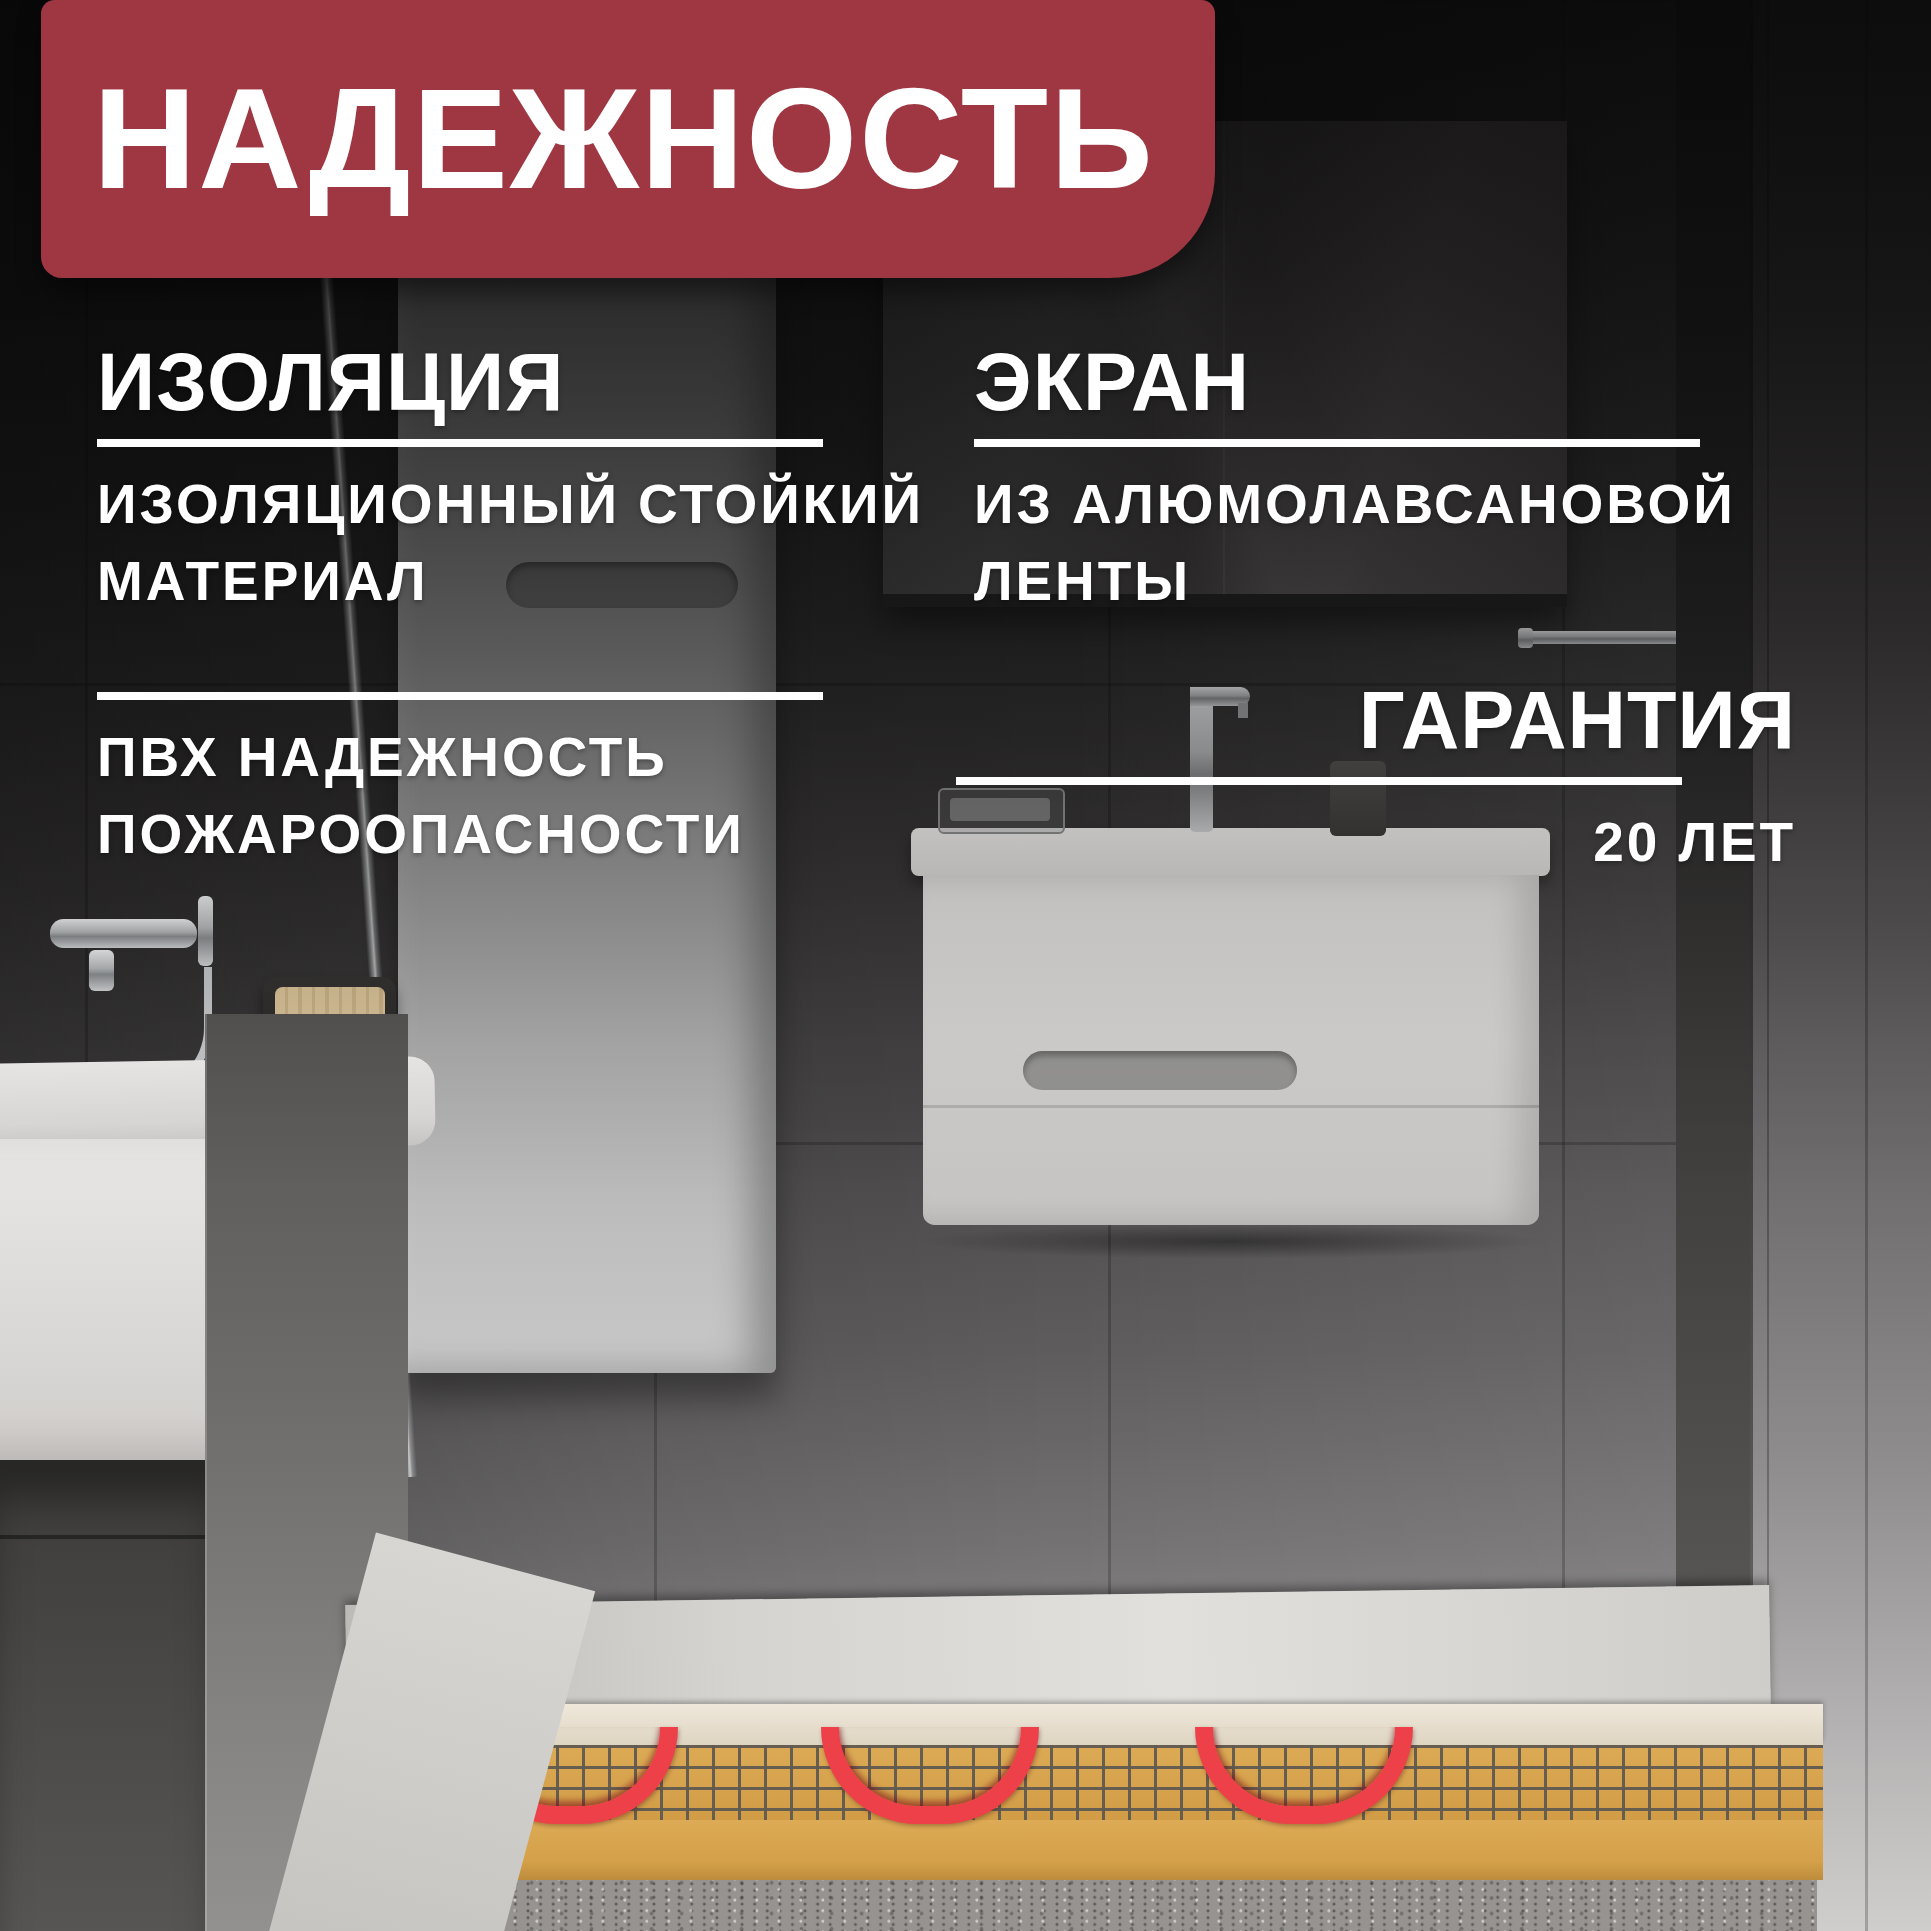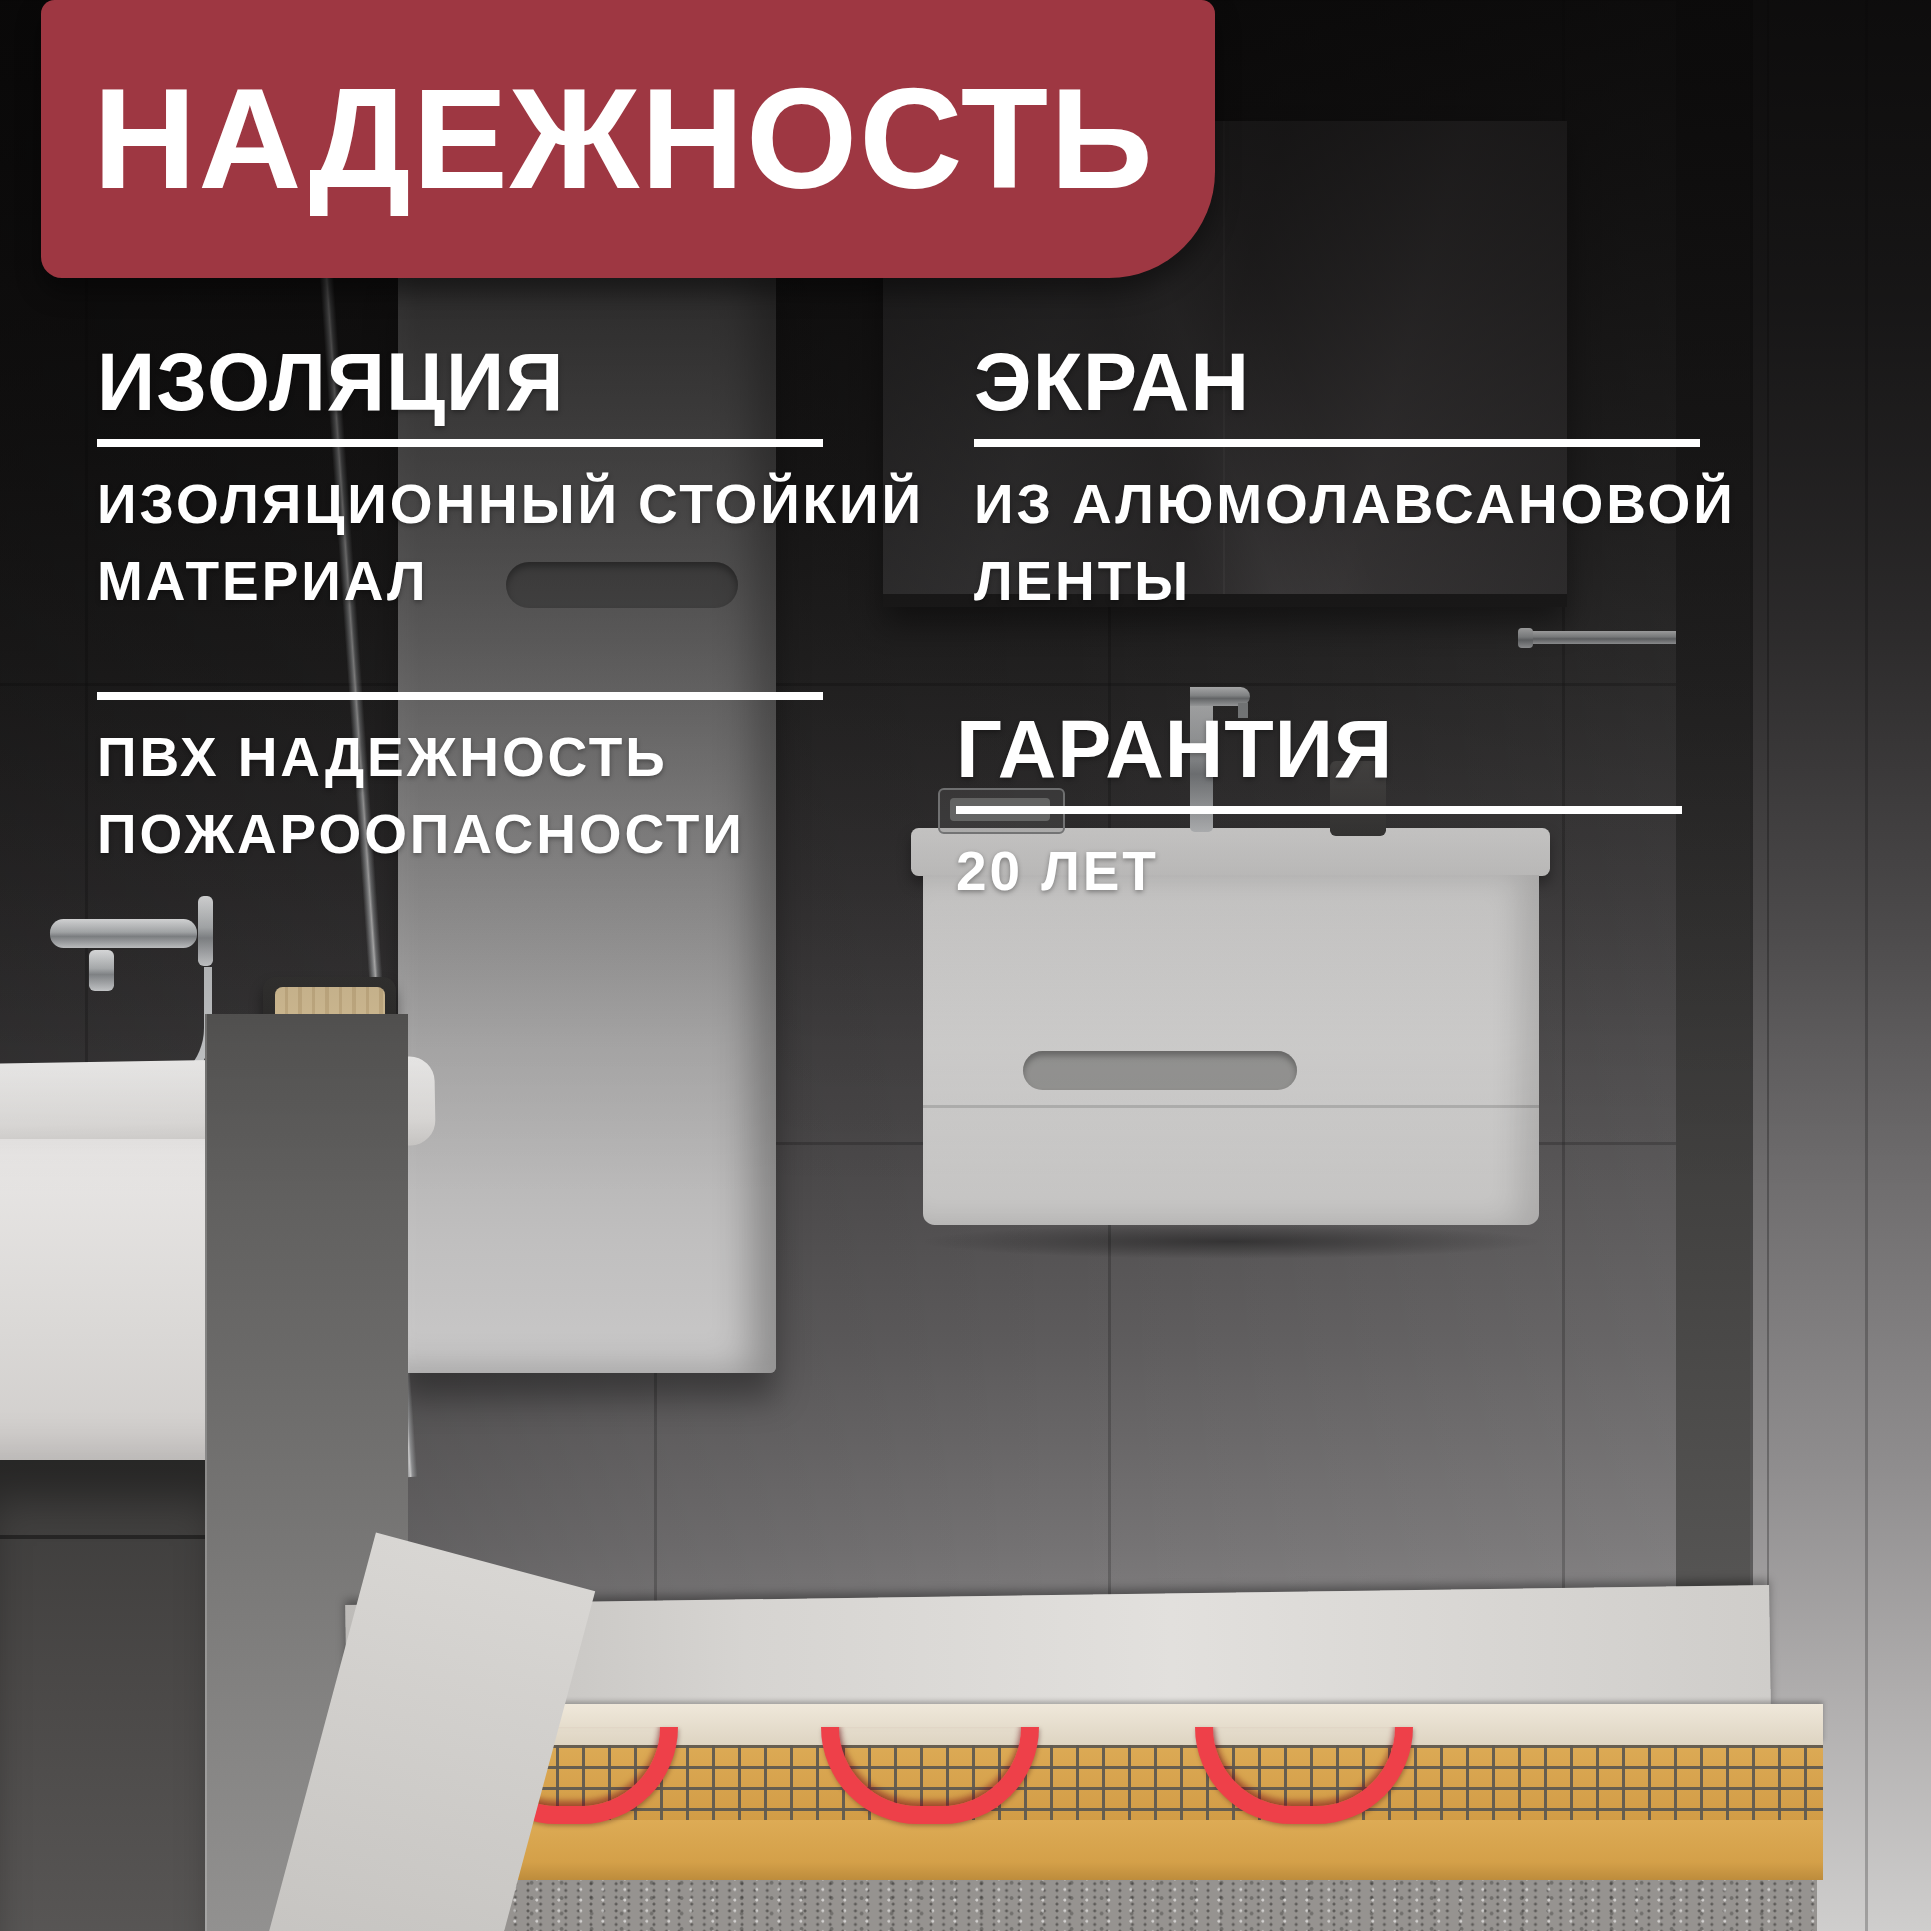--- a/index.html
+++ b/index.html
@@ -127,21 +127,21 @@
       background:linear-gradient(180deg,#d8d6d3,#c2c0bd);}
 
   
   .banner{left:41px;top:0;width:1174px;height:278px;background:#9e3742;
       border-radius:13.5px 13.5px 106px 21px;box-shadow:0 13.5px 25px rgba(0,0,0,.4);}
   .banner h1{position:static;display:block;margin:0;padding:0 12px 0 52px;line-height:278px;
       font-size:143px;font-weight:700;letter-spacing:1.9px;color:#ffffff;}
 
   .feature{width:840px;color:#fff;text-shadow:0 1.9px 5.8px rgba(0,0,0,.35);}
   .f1{left:97px;top:340px;} .f2{left:956px;top:340px;margin-left:18px;}
-  .f3{left:97px;top:678px;} .f4{left:956px;top:707px;}
+  .f3{left:97px;top:678px;} .f4{left:956px;top:678px;text-align:right;}
   .feature h2{position:static;display:block;margin:0;font-size:81px;line-height:85px;
       font-weight:700;letter-spacing:1px;}
   .f-rule{position:static;display:block;margin-top:13.5px;width:726px;height:8.7px;background:#ffffff;}
   .f-desc{position:static;display:block;margin:19.3px 0 0 0;font-size:55px;line-height:77px;
       font-weight:700;letter-spacing:2.9px;}
   .dline{position:static;display:block;}
 </style>
 </head>
 <body>
 

